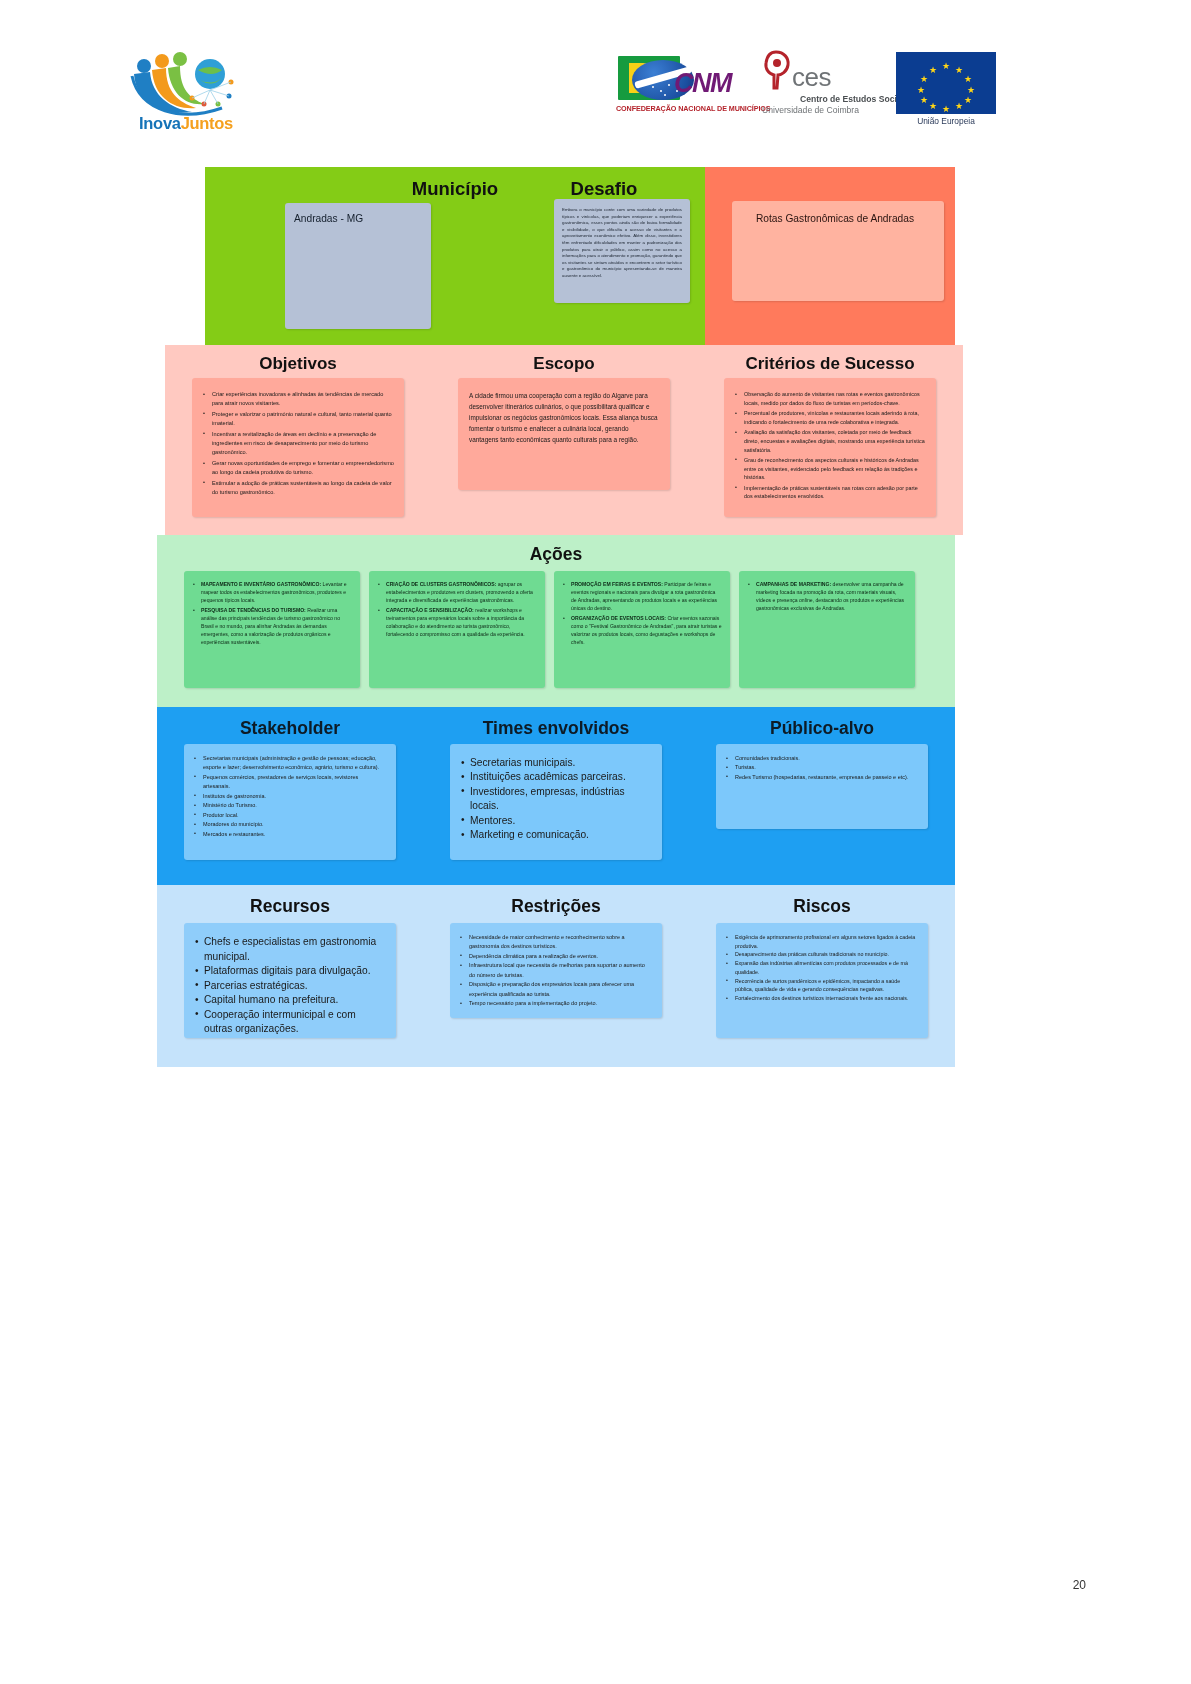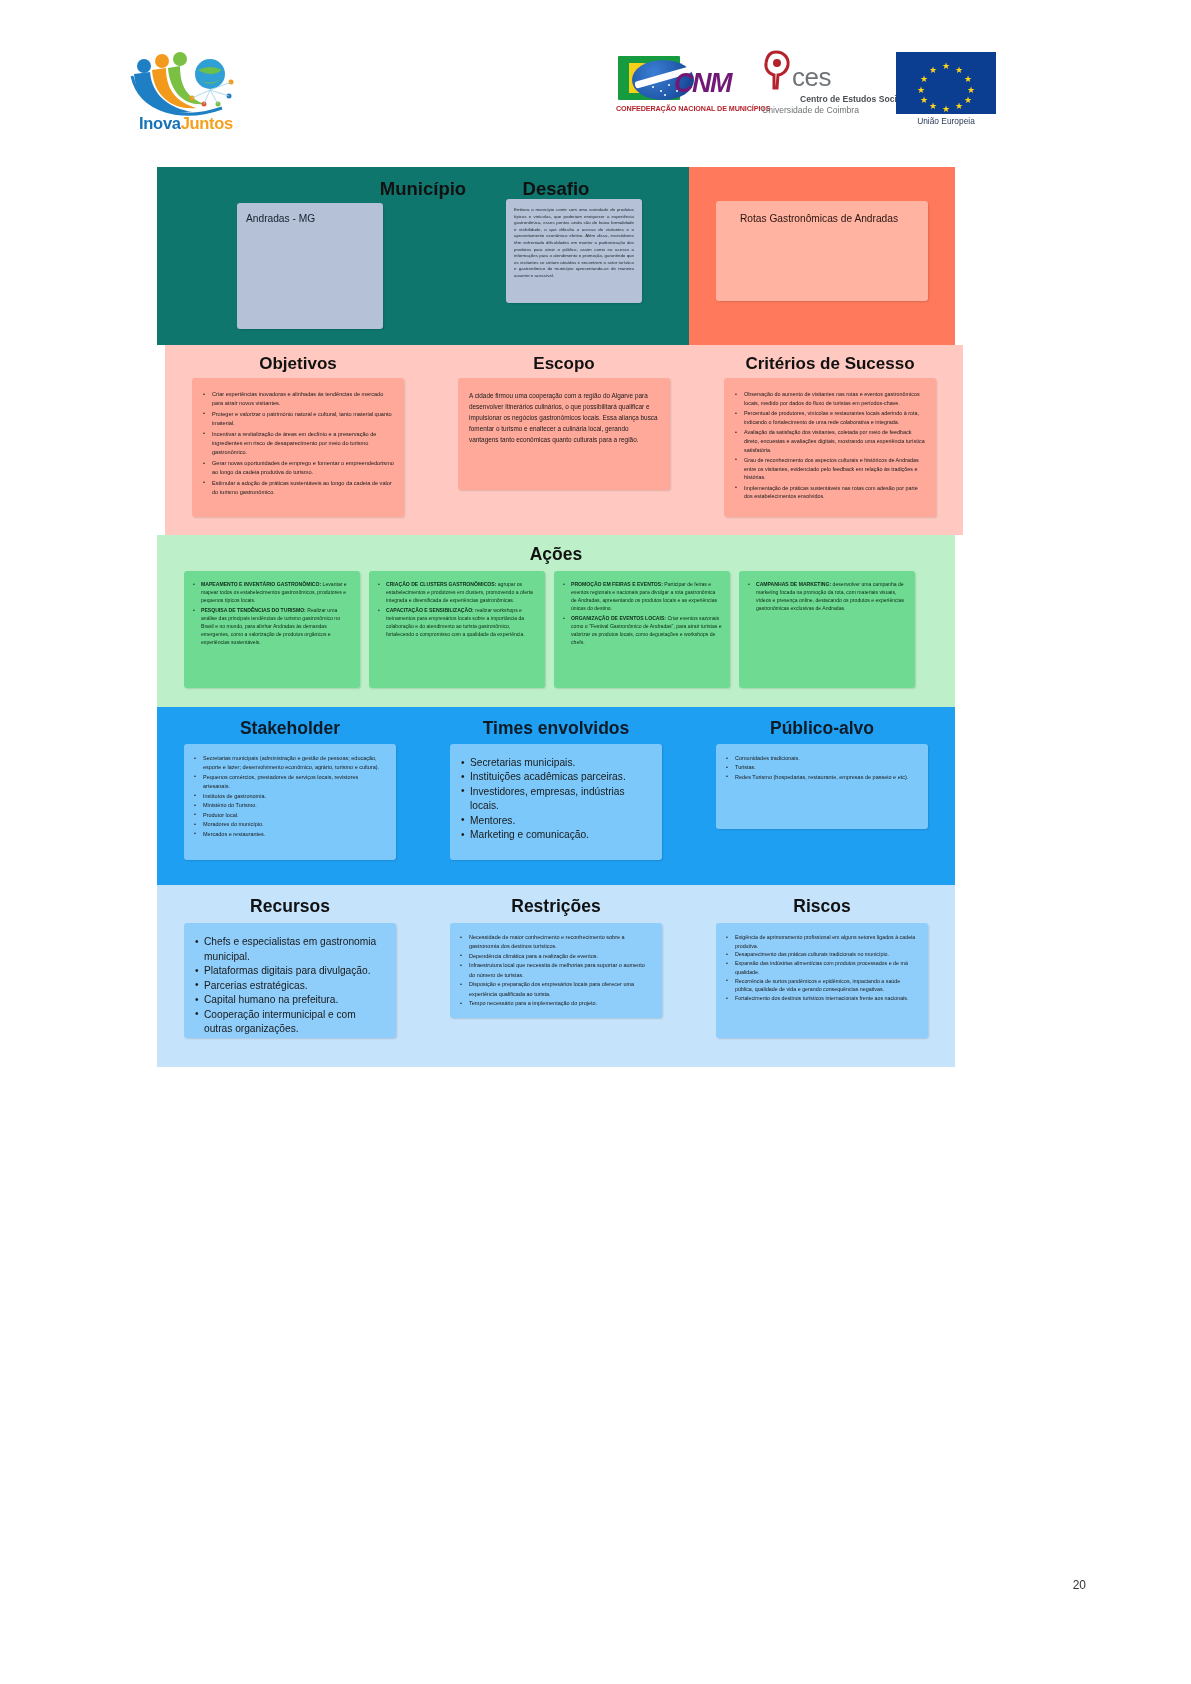--- a/index.html
+++ b/index.html
@@ -54,21 +54,21 @@
   .band { display: flex; width: 100%; }
   .cell { position: relative; }
   .cell-title { text-align: center; font-weight: bold; color: #111; }
   .note { border-radius: 3px; box-shadow: 1px 1px 2px rgba(0,0,0,0.13); }
   .note ul { list-style: none; }
   .note li { position: relative; padding-left: 9px; }
   .note li::before { content: "•"; position: absolute; left: 0; top: -0.5px; }
 
   
   .row1 { height: 178px; }
-  .r1a { width: 532px; background: #0f766e; }
+  .r1a { width: 532px; background: #84cc16; margin-left: 48px; }
   .r1c { width: 266px; background: #ff7a5c; }
   .row1 .cell-title { font-size: 18.5px; padding-top: 11px; }
   .r1a .note-mun { position: absolute; left: 80px; top: 36px; width: 146px; height: 126px;
                    background: #b5c1d6; padding: 10px 9px; font-size: 10.2px; color: #15202e; }
   .r1a .note-des { position: absolute; left: 349px; top: 32px; width: 136px; height: 104px;
                    background: #b5c1d6; padding: 8px 8px; font-size: 4.4px; line-height: 1.5;
                    color: #1b2430; text-align: justify; overflow: hidden; }
   .r1c .note-sol { position: absolute; left: 27px; top: 34px; width: 212px; height: 100px;
                    background: #ffb3a0; padding: 11px 24px; font-size: 10.2px; line-height: 1.35; color: #2a1410; }
 

